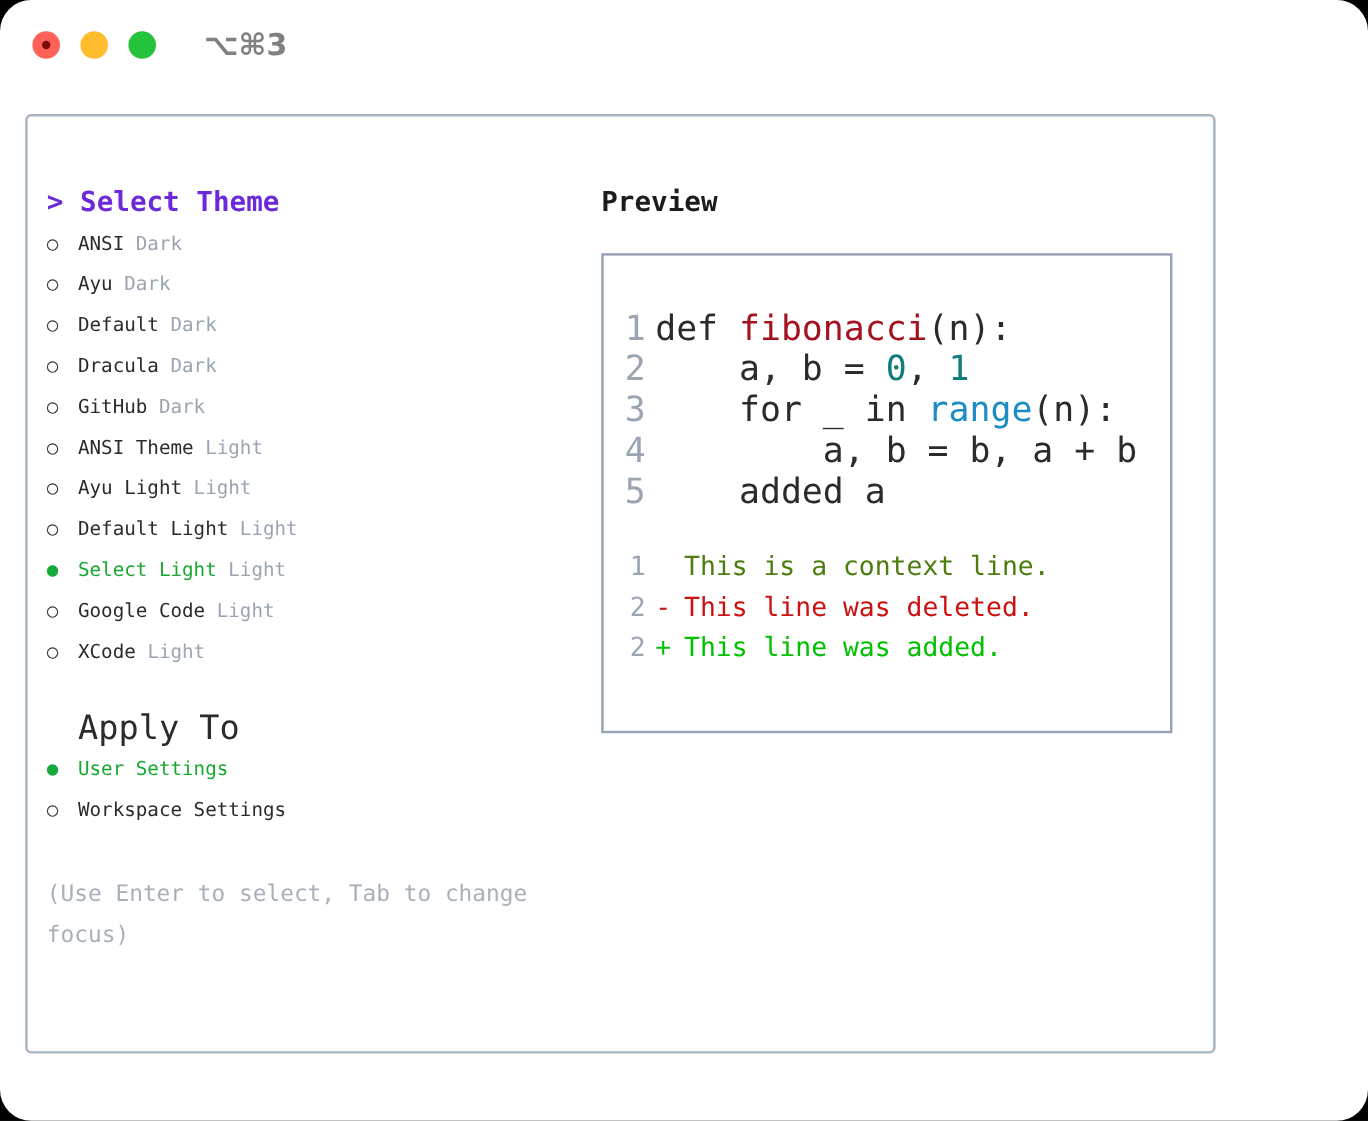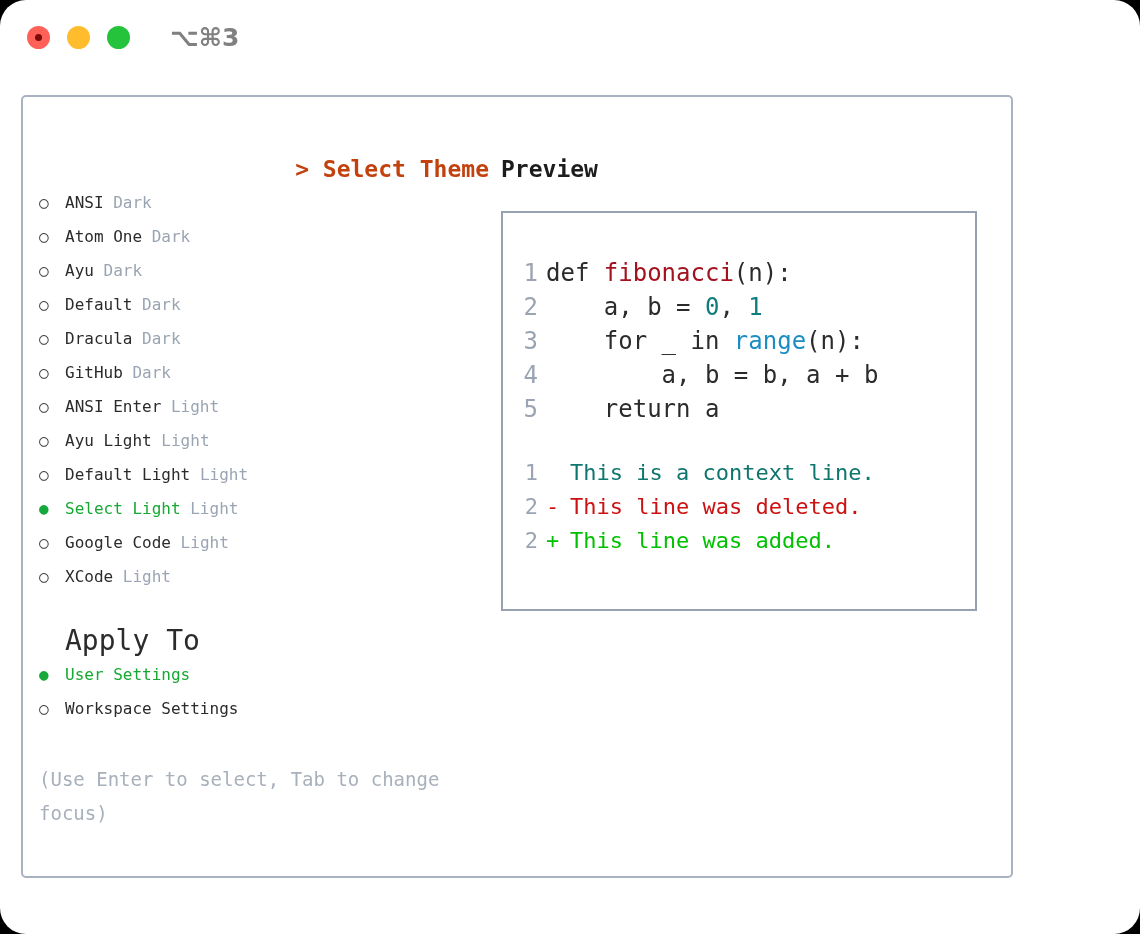--- a/index.html
+++ b/index.html
@@ -85,24 +85,23 @@
   
   .left-col {
     position: absolute;
     left: 16px;
     top: 55px;
     width: 450px;
   }
   .heading {
     font-size: 23px;
     font-weight: bold;
-    color: #c2410c;
-    line-height: 34px;
-    white-space: pre;
-    text-align: right;
+    color: #6d28d9;
+    line-height: 34px;
+    white-space: pre;
   }
   .row {
     font-size: 16px;
     line-height: 34px;
     color: #2b2b2b;
     white-space: pre;
     display: block;
   }
   .bullet {
     display: inline-block;
@@ -155,21 +154,21 @@
     background: #ffffff;
     position: relative;
   }
   .code-area {
     position: absolute;
     left: 11px;
     top: 43px;
     right: 8px;
   }
   .code-line {
-    font-size: 24px;
+    font-size: 29px;
     line-height: 34px;
     white-space: pre;
   }
   .ln {
     display: inline-block;
     width: 24px;
     text-align: right;
     color: #9aa4b2;
     margin-right: 8px;
   }
@@ -183,21 +182,21 @@
     left: 11px;
     top: 243px;
     right: 8px;
   }
   .diff-line {
     font-size: 22px;
     line-height: 34px;
     white-space: pre;
   }
   .mark { display: inline-block; width: 24px; }
-  .d-ctx { color: #0f766e; }
+  .d-ctx { color: #4d7c0f; }
   .d-del { color: #cc1111; }
   .d-add { color: #00c100; }
 </style>
 </head>
 <body>
 
 <div class="window">
 
   <div class="titlebar">
     <div class="lights">
@@ -209,26 +208,25 @@
   </div>
 
   <div class="panel">
 
     <div class="left-col">
 
       <div class="heading">&gt; Select Theme</div>
 
       <div id="theme-list">
           <div class="row"><span class="bullet">○</span><span class="name">ANSI</span><span> </span><span class="tag">Dark</span></div>
-          <div class="row"><span class="bullet">○</span><span class="name">Atom One</span><span> </span><span class="tag">Dark</span></div>
           <div class="row"><span class="bullet">○</span><span class="name">Ayu</span><span> </span><span class="tag">Dark</span></div>
           <div class="row"><span class="bullet">○</span><span class="name">Default</span><span> </span><span class="tag">Dark</span></div>
           <div class="row"><span class="bullet">○</span><span class="name">Dracula</span><span> </span><span class="tag">Dark</span></div>
           <div class="row"><span class="bullet">○</span><span class="name">GitHub</span><span> </span><span class="tag">Dark</span></div>
-          <div class="row"><span class="bullet">○</span><span class="name">ANSI Enter</span><span> </span><span class="tag">Light</span></div>
+          <div class="row"><span class="bullet">○</span><span class="name">ANSI Theme</span><span> </span><span class="tag">Light</span></div>
           <div class="row"><span class="bullet">○</span><span class="name">Ayu Light</span><span> </span><span class="tag">Light</span></div>
           <div class="row"><span class="bullet">○</span><span class="name">Default Light</span><span> </span><span class="tag">Light</span></div>
           <div class="row selected"><span class="bullet sel">●</span><span class="name">Select Light</span><span> </span><span class="tag">Light</span></div>
           <div class="row"><span class="bullet">○</span><span class="name">Google Code</span><span> </span><span class="tag">Light</span></div>
           <div class="row"><span class="bullet">○</span><span class="name">XCode</span><span> </span><span class="tag">Light</span></div>
         </div>
 
       <div class="spacer-sm"></div>
 
       <div class="section-title">Apply To</div>
@@ -245,21 +243,21 @@
 
     <div class="right-col">
       <div class="preview-label">Preview</div>
 
       <div class="preview-box">
         <div class="code-area" id="code-area">
             <div class="code-line"><span class="ln">1</span><span class="tok-plain">def </span><span class="tok-func">fibonacci</span><span class="tok-plain">(n):</span></div>
             <div class="code-line"><span class="ln">2</span><span class="tok-plain">    a, b = </span><span class="tok-num">0</span><span class="tok-plain">, </span><span class="tok-num">1</span></div>
             <div class="code-line"><span class="ln">3</span><span class="tok-plain">    for _ in </span><span class="tok-fn2">range</span><span class="tok-plain">(n):</span></div>
             <div class="code-line"><span class="ln">4</span><span class="tok-plain">        a, b = b, a + b</span></div>
-            <div class="code-line"><span class="ln">5</span><span class="tok-plain">    return a</span></div>
+            <div class="code-line"><span class="ln">5</span><span class="tok-plain">    added a</span></div>
           </div>
         <div class="diff-area" id="diff-area">
             <div class="diff-line"><span class="ln">1</span><span class="mark d-ctx"> </span><span class="d-ctx">This is a context line.</span></div>
             <div class="diff-line"><span class="ln">2</span><span class="mark d-del">-</span><span class="d-del">This line was deleted.</span></div>
             <div class="diff-line"><span class="ln">2</span><span class="mark d-add">+</span><span class="d-add">This line was added.</span></div>
           </div>
       </div>
     </div>
 
   </div>

